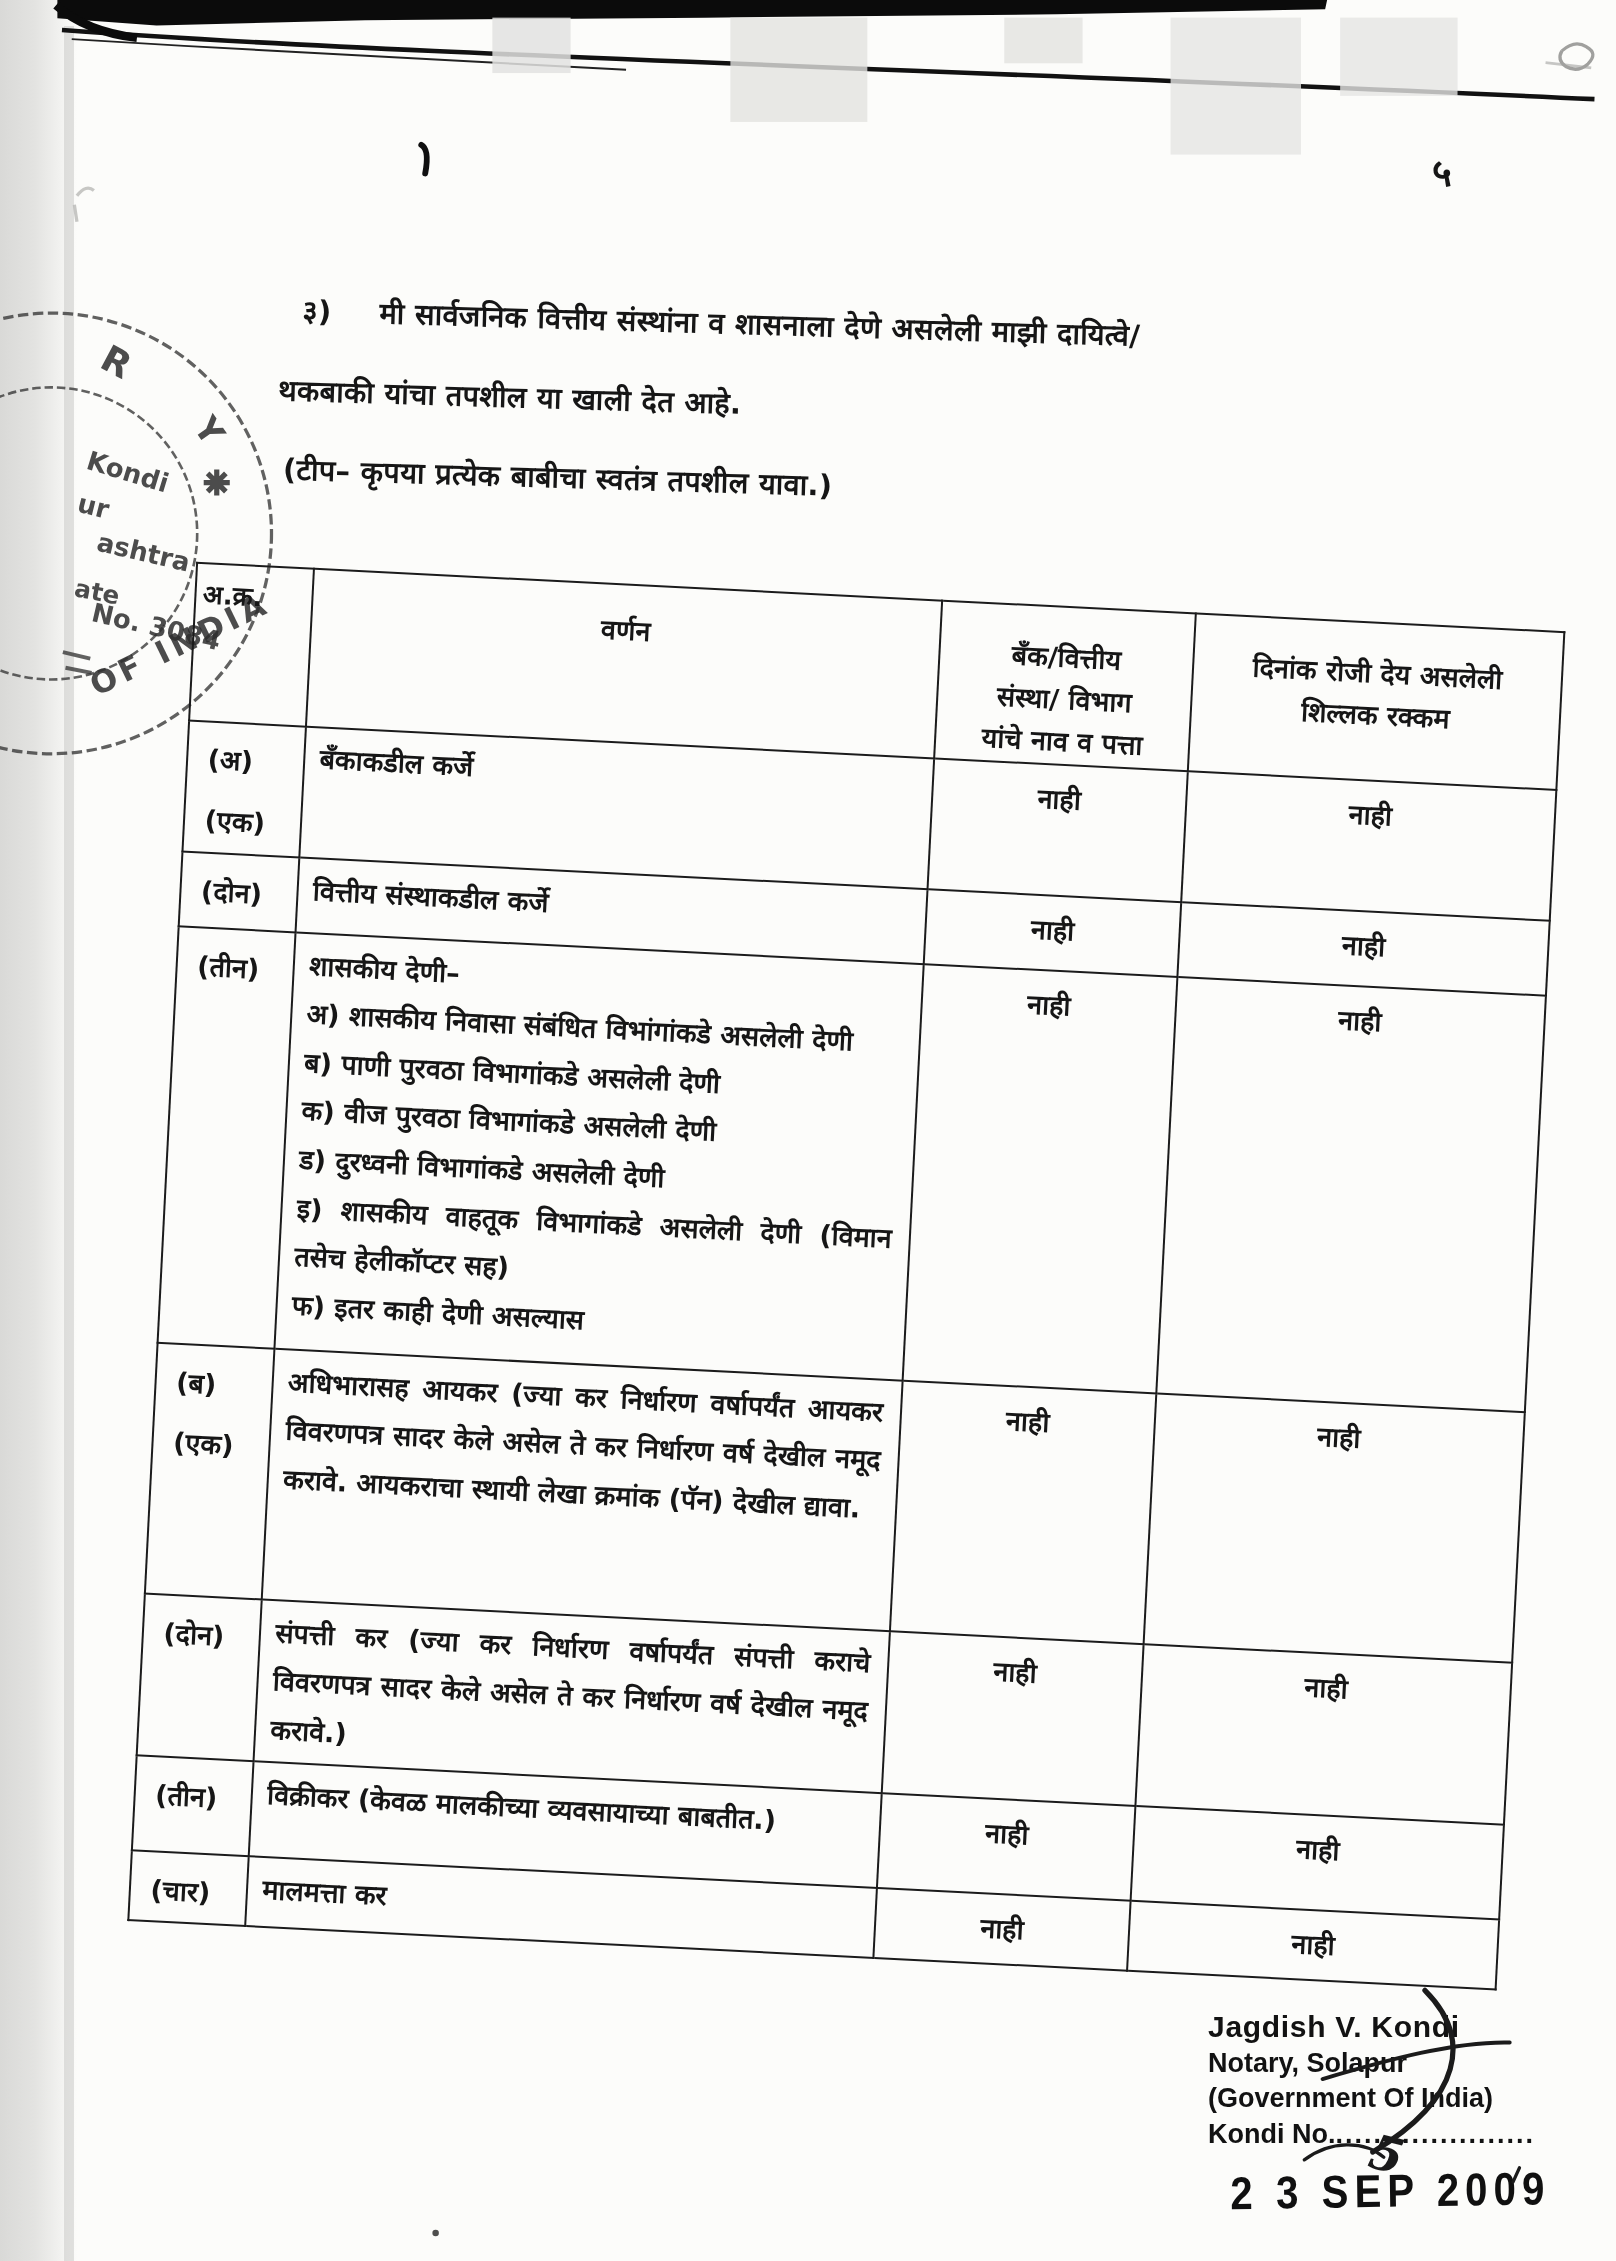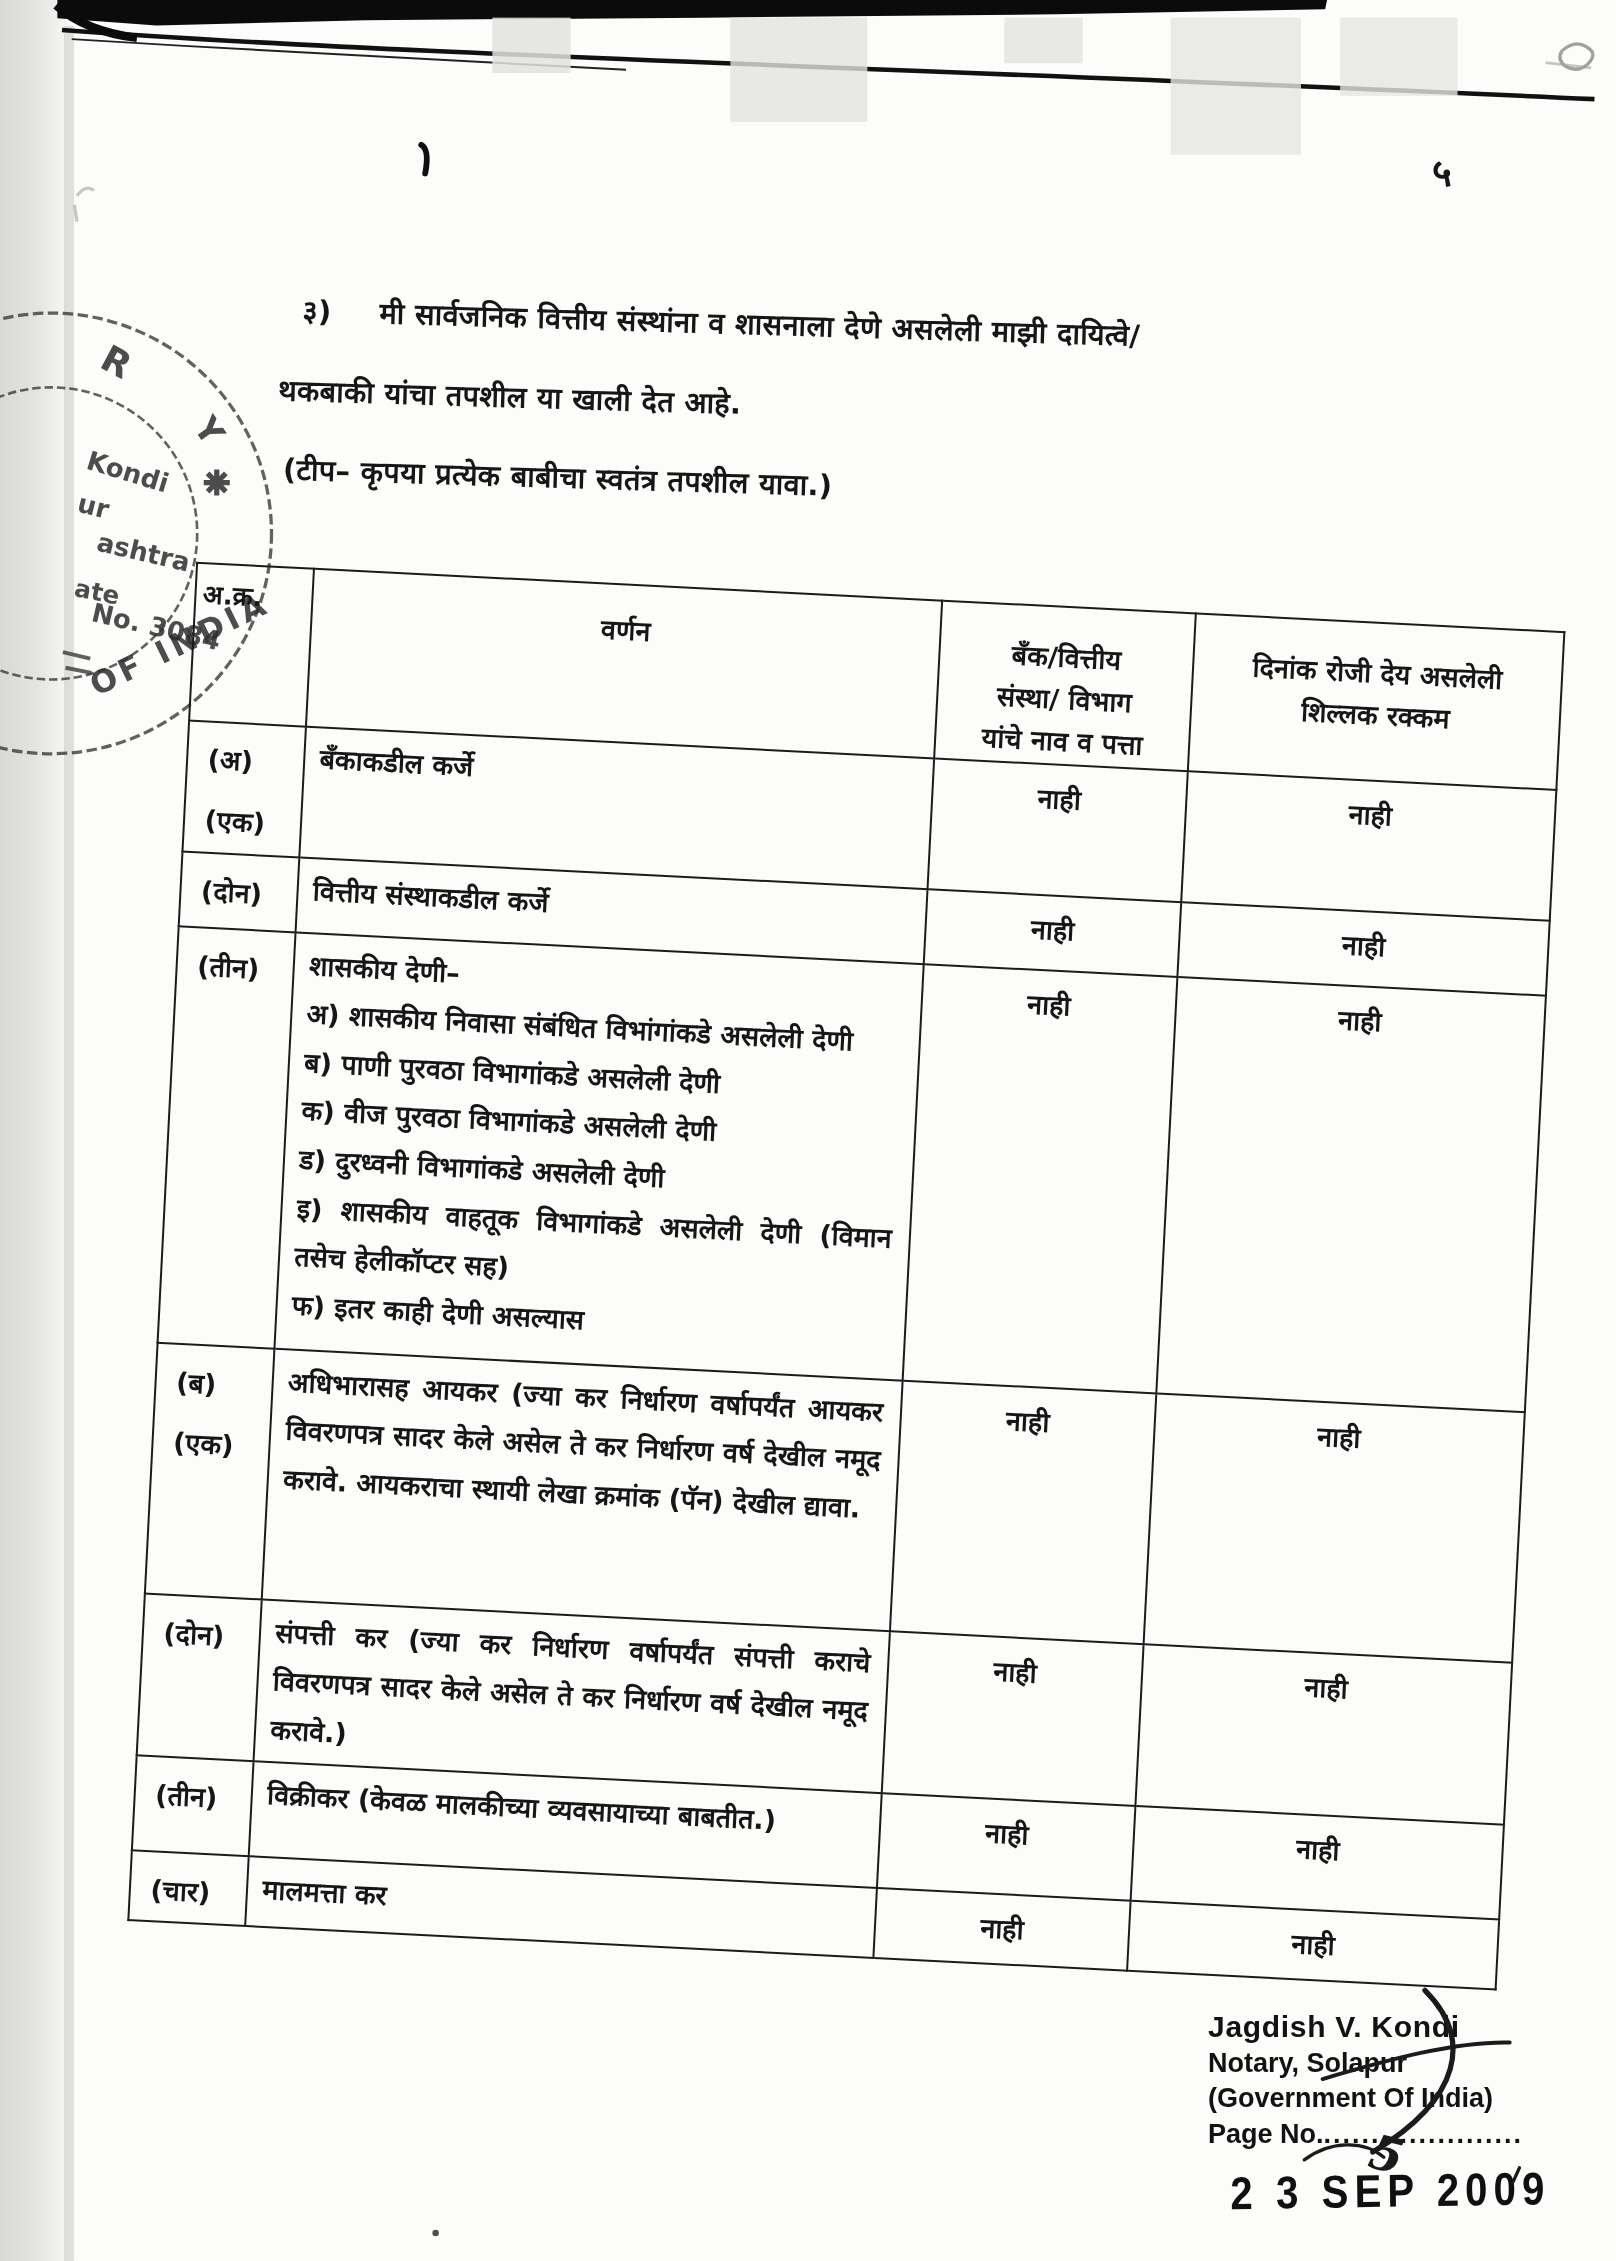--- a/index.html
+++ b/index.html
@@ -179,21 +179,21 @@
       </tr>
     </tbody>
       </table>
   </div>
 
   <div class="notary">
     <div class="n-name">Jagdish V. Kondi</div>
     <div class="n-line">Notary, Solapur</div>
     <div class="n-line">(Government Of India)</div>
     <div class="page-no-row">
-      <span>Page No.</span><span class="dots">.....................</span>
+      <span>Kondi No.</span><span class="dots">.....................</span>
     </div>
     <span class="hand-five">5</span>
     <div class="date-stamp">2 3 SEP 2009</div>
   </div>
 
   <svg class="sig-svg" viewBox="0 0 2478 3467" width="1616" height="2261">
     <path d="M 2185 3052 C 2258 3125, 2242 3218, 2105 3300" stroke="#1b1b1b" stroke-width="8" fill="none" stroke-linecap="round"></path>
     <path d="M 2028 3188 C 2130 3158, 2232 3130, 2315 3132" stroke="#1b1b1b" stroke-width="6" fill="none" stroke-linecap="round"></path>
     <path d="M 2000 3312 C 2040 3282, 2092 3282, 2122 3308" stroke="#1b1b1b" stroke-width="5" fill="none" stroke-linecap="round"></path>
     <path d="M 2320 3346 l 10 -22" stroke="#1b1b1b" stroke-width="5" fill="none" stroke-linecap="round"></path>

